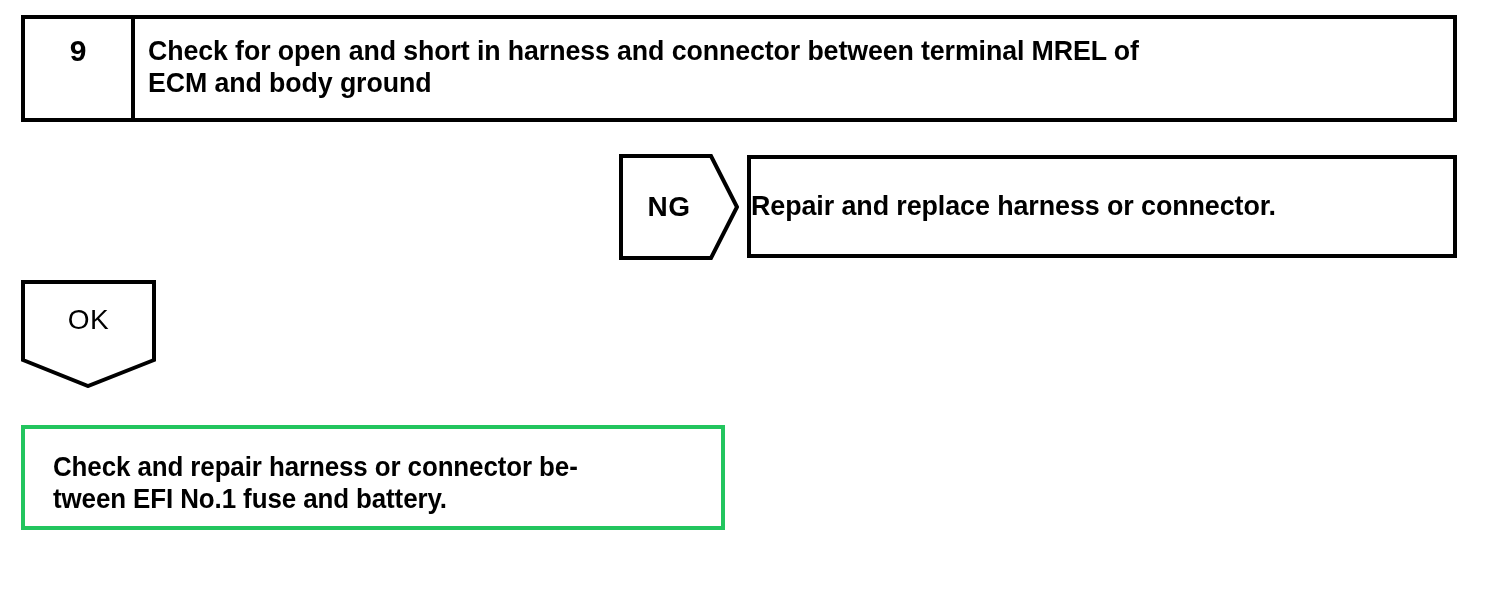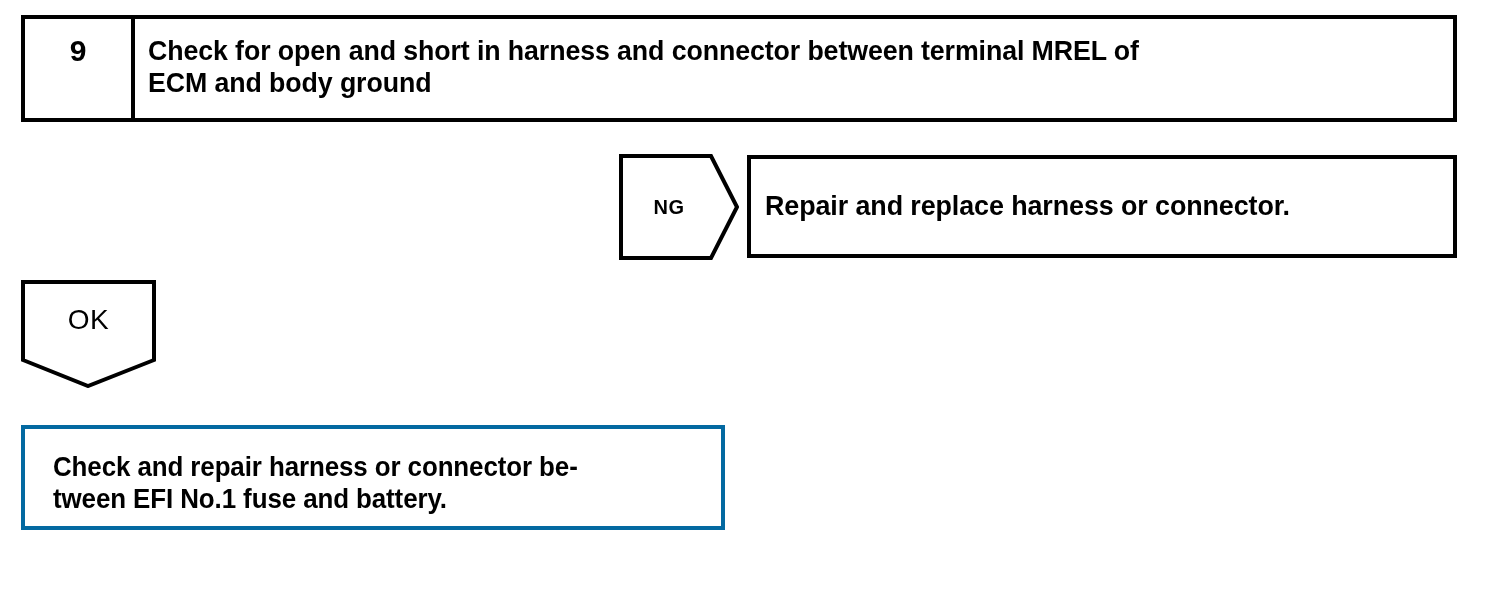--- a/index.html
+++ b/index.html
@@ -83,38 +83,37 @@
   }
   .ng-label {
     position: absolute;
     left: 0;
     top: 0;
     width: 100px;
     height: 106px;
     display: flex;
     align-items: center;
     justify-content: center;
-    font-size: 20px;
+    font-size: 28px;
     font-weight: bold;
     font-stretch: condensed;
     letter-spacing: 0.5px;
   }
 
   .ng-result-box {
     position: absolute;
     left: 747px;
     top: 155px;
     width: 710px;
     height: 103px;
     box-sizing: border-box;
     border: 4px solid #000;
     background: #fff;
     display: flex;
     align-items: center;
-    padding-left: 14px;
   }
   .ng-result-text {
     font-size: 28px;
     font-weight: bold;
     font-stretch: condensed;
     line-height: 1.15;
     letter-spacing: -0.1px;
     transform: scaleX(0.96);
     transform-origin: left center;
   }
@@ -148,21 +147,21 @@
   }
 
   
   .ok-result-box {
     position: absolute;
     left: 21px;
     top: 425px;
     width: 704px;
     height: 105px;
     box-sizing: border-box;
-    border: 4px solid #0369a1;
+    border: 4px solid #22c55e;
     background: #fff;
     padding: 22px 22px 0 28px;
   }
   .ok-result-text {
     font-size: 27px;
     font-weight: bold;
     font-stretch: condensed;
     line-height: 1.2;
     letter-spacing: -0.1px;
     text-align: justify;

